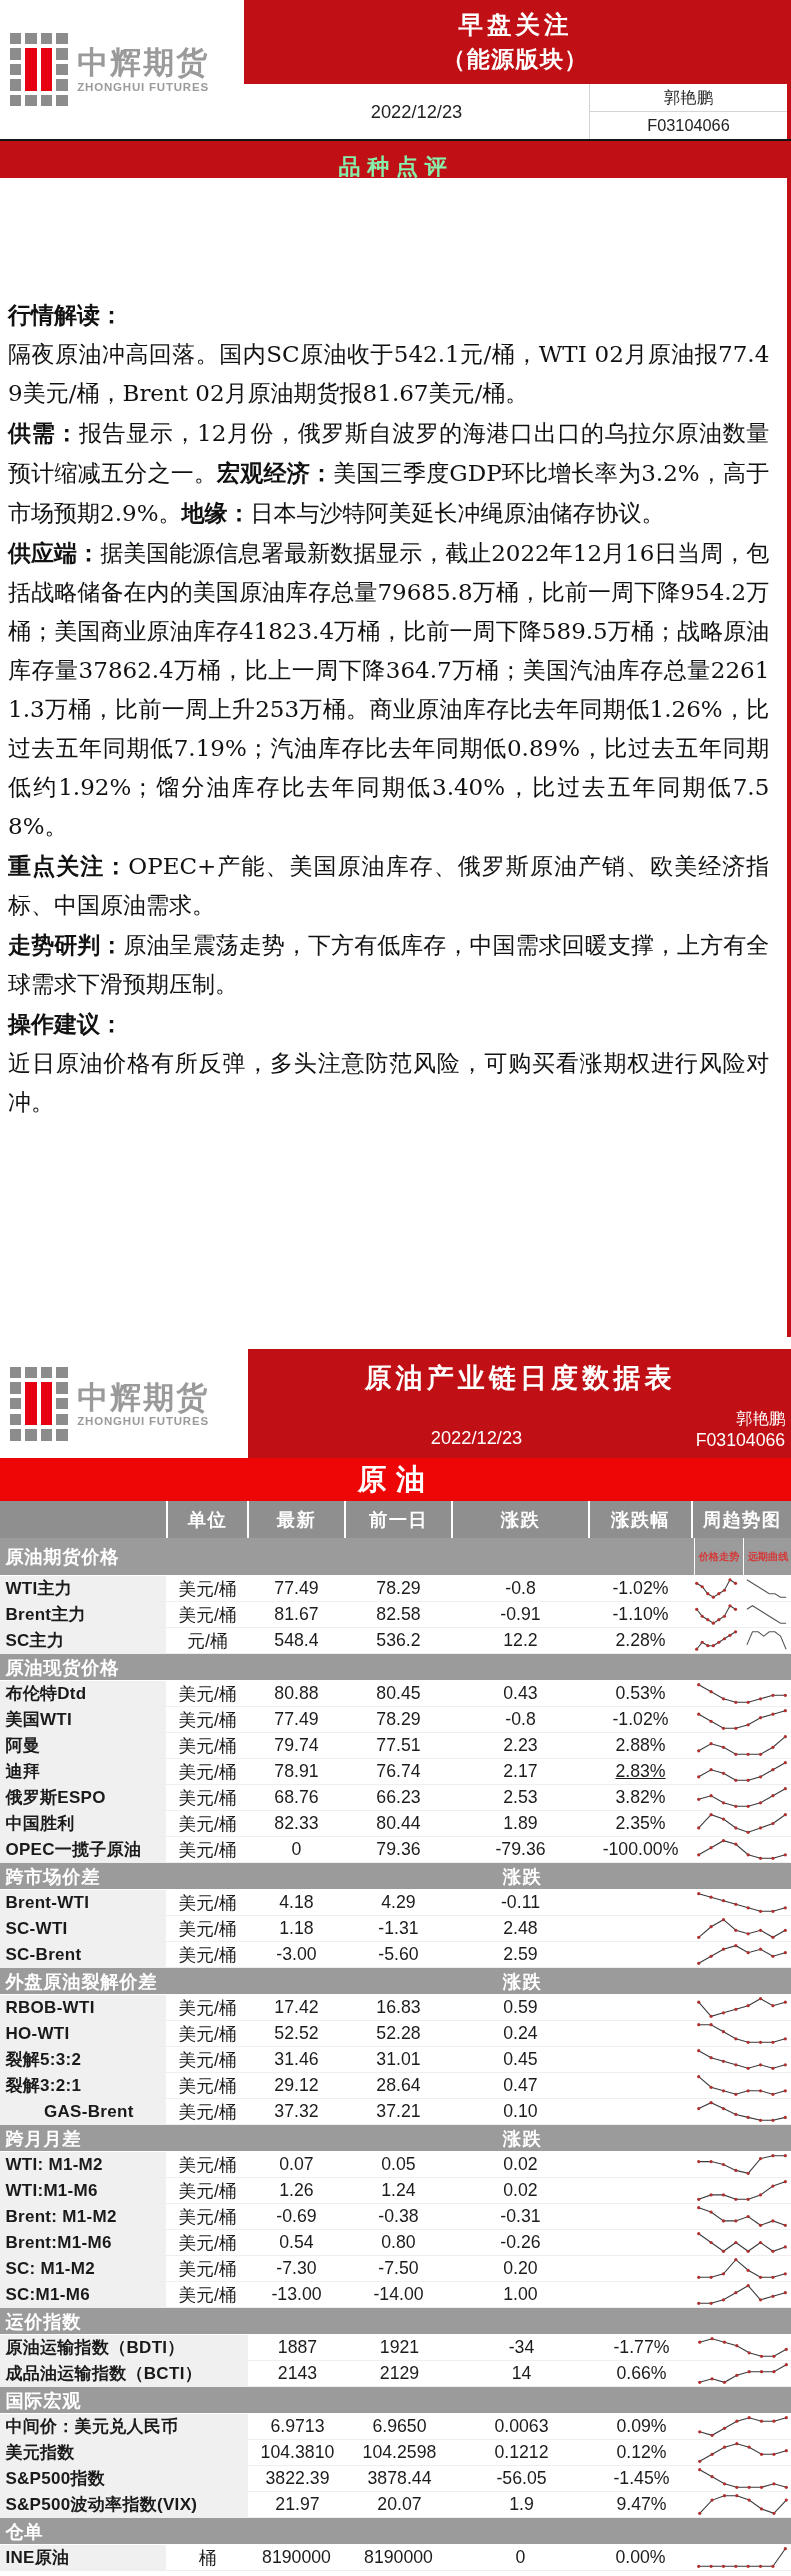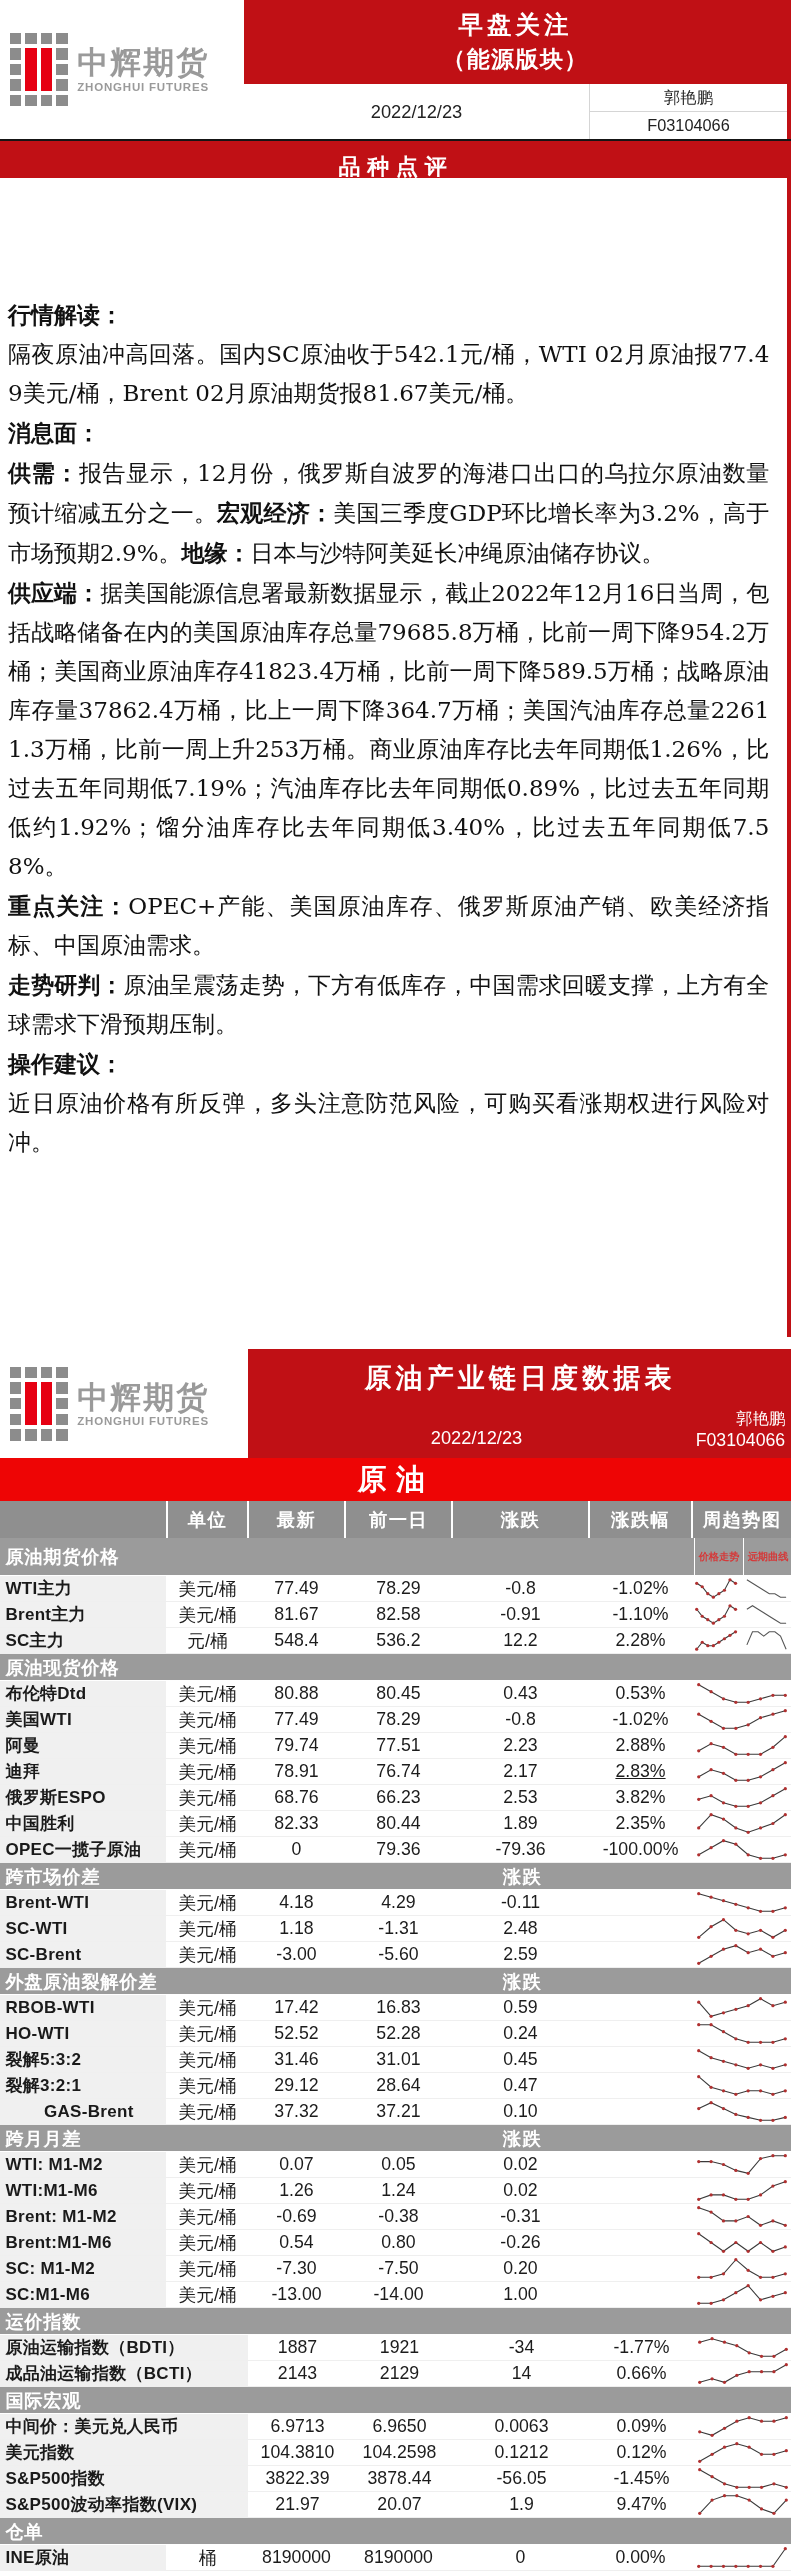--- a/index.html
+++ b/index.html
@@ -22,21 +22,21 @@
   .h1-banner { height:84px; background:#c01015; color:#fff; display:flex; flex-direction:column; align-items:center; justify-content:center; gap:2.7px; }
   .h1-banner .t1 { font-size:24.4px; font-weight:bold; letter-spacing:4.1px; }
   .h1-banner .t2 { font-size:23px; font-weight:bold; letter-spacing:1.4px; }
   .h1-strip { flex:1; display:flex; background:#fff; }
   .h1-date { flex:1; display:flex; align-items:center; justify-content:center; font-size:18.3px; color:#222; }
   .h1-author { width:198px; border-left:1.4px solid #d5d5d5; display:flex; flex-direction:column; }
   .h1-author .a-cell { flex:1; display:flex; align-items:center; justify-content:center; font-size:16.3px; color:#222; }
   .h1-author .a-cell:first-child { border-bottom:1.4px solid #d5d5d5; }
 
   .section-bar { height:39px; background:#c01015; border-top:2px solid #151515; display:flex; align-items:center; justify-content:center; }
-  .section-bar span { color:#ffffff; font-size:22px; font-weight:bold; letter-spacing:6.8px;margin-top:14px; }
+  .section-bar span { color:#86efac; font-size:22px; font-weight:bold; letter-spacing:6.8px;margin-top:14px; }
 
   
   .commentary { height:1159px; overflow:hidden; border-right:5.4px solid #c01015; padding:117px 17.7px 0 8.1px; font-family:"DejaVu Serif","Liberation Serif",serif; }
   .commentary p { font-size:23px; line-height:39px; color:#111; text-align:justify; word-break:break-all; }
   .commentary b { font-weight:bold; }
 
   
   .gap-strip { height:12.2px; background:#fff; }
   .header2 { height:109px; }
   .h2-right { flex:1; background:#c01015; position:relative; display:flex; flex-direction:column; align-items:center; color:#fff; border-left:4.1px solid #fff; }
@@ -116,21 +116,20 @@
     </div>
   </div>
 
   <div class="section-bar">
     <span>品种点评</span>
   </div>
 
   <div class="commentary" id="commentary">
       <p><b>行情解读：</b></p>
       <p><span>隔夜原油冲高回落。国内SC原油收于542.1元/桶，WTI 02月原油报77.49美元/桶，Brent 02月原油期货报81.67美元/桶。</span></p>
-      <p><b>消息面：</b></p>
       <p><b>供需：</b><span>报告显示，12月份，俄罗斯自波罗的海港口出口的乌拉尔原油数量预计缩减五分之一。</span><b>宏观经济：</b><span>美国三季度GDP环比增长率为3.2%，高于市场预期2.9%。</span><b>地缘：</b><span>日本与沙特阿美延长冲绳原油储存协议。</span></p>
       <p><b>供应端：</b><span>据美国能源信息署最新数据显示，截止2022年12月16日当周，包括战略储备在内的美国原油库存总量79685.8万桶，比前一周下降954.2万桶；美国商业原油库存41823.4万桶，比前一周下降589.5万桶；战略原油库存量37862.4万桶，比上一周下降364.7万桶；美国汽油库存总量22611.3万桶，比前一周上升253万桶。商业原油库存比去年同期低1.26%，比过去五年同期低7.19%；汽油库存比去年同期低0.89%，比过去五年同期低约1.92%；馏分油库存比去年同期低3.40%，比过去五年同期低7.58%。</span></p>
       <p><b>重点关注：</b><span>OPEC+产能、美国原油库存、俄罗斯原油产销、欧美经济指标、中国原油需求。</span></p>
       <p><b>走势研判：</b><span>原油呈震荡走势，下方有低库存，中国需求回暖支撑，上方有全球需求下滑预期压制。</span></p>
       <p><b>操作建议：</b></p>
       <p><span>近日原油价格有所反弹，多头注意防范风险，可购买看涨期权进行风险对冲。</span></p>
     </div>
 
   <div class="gap-strip"></div>
   <div class="hdr header2">

